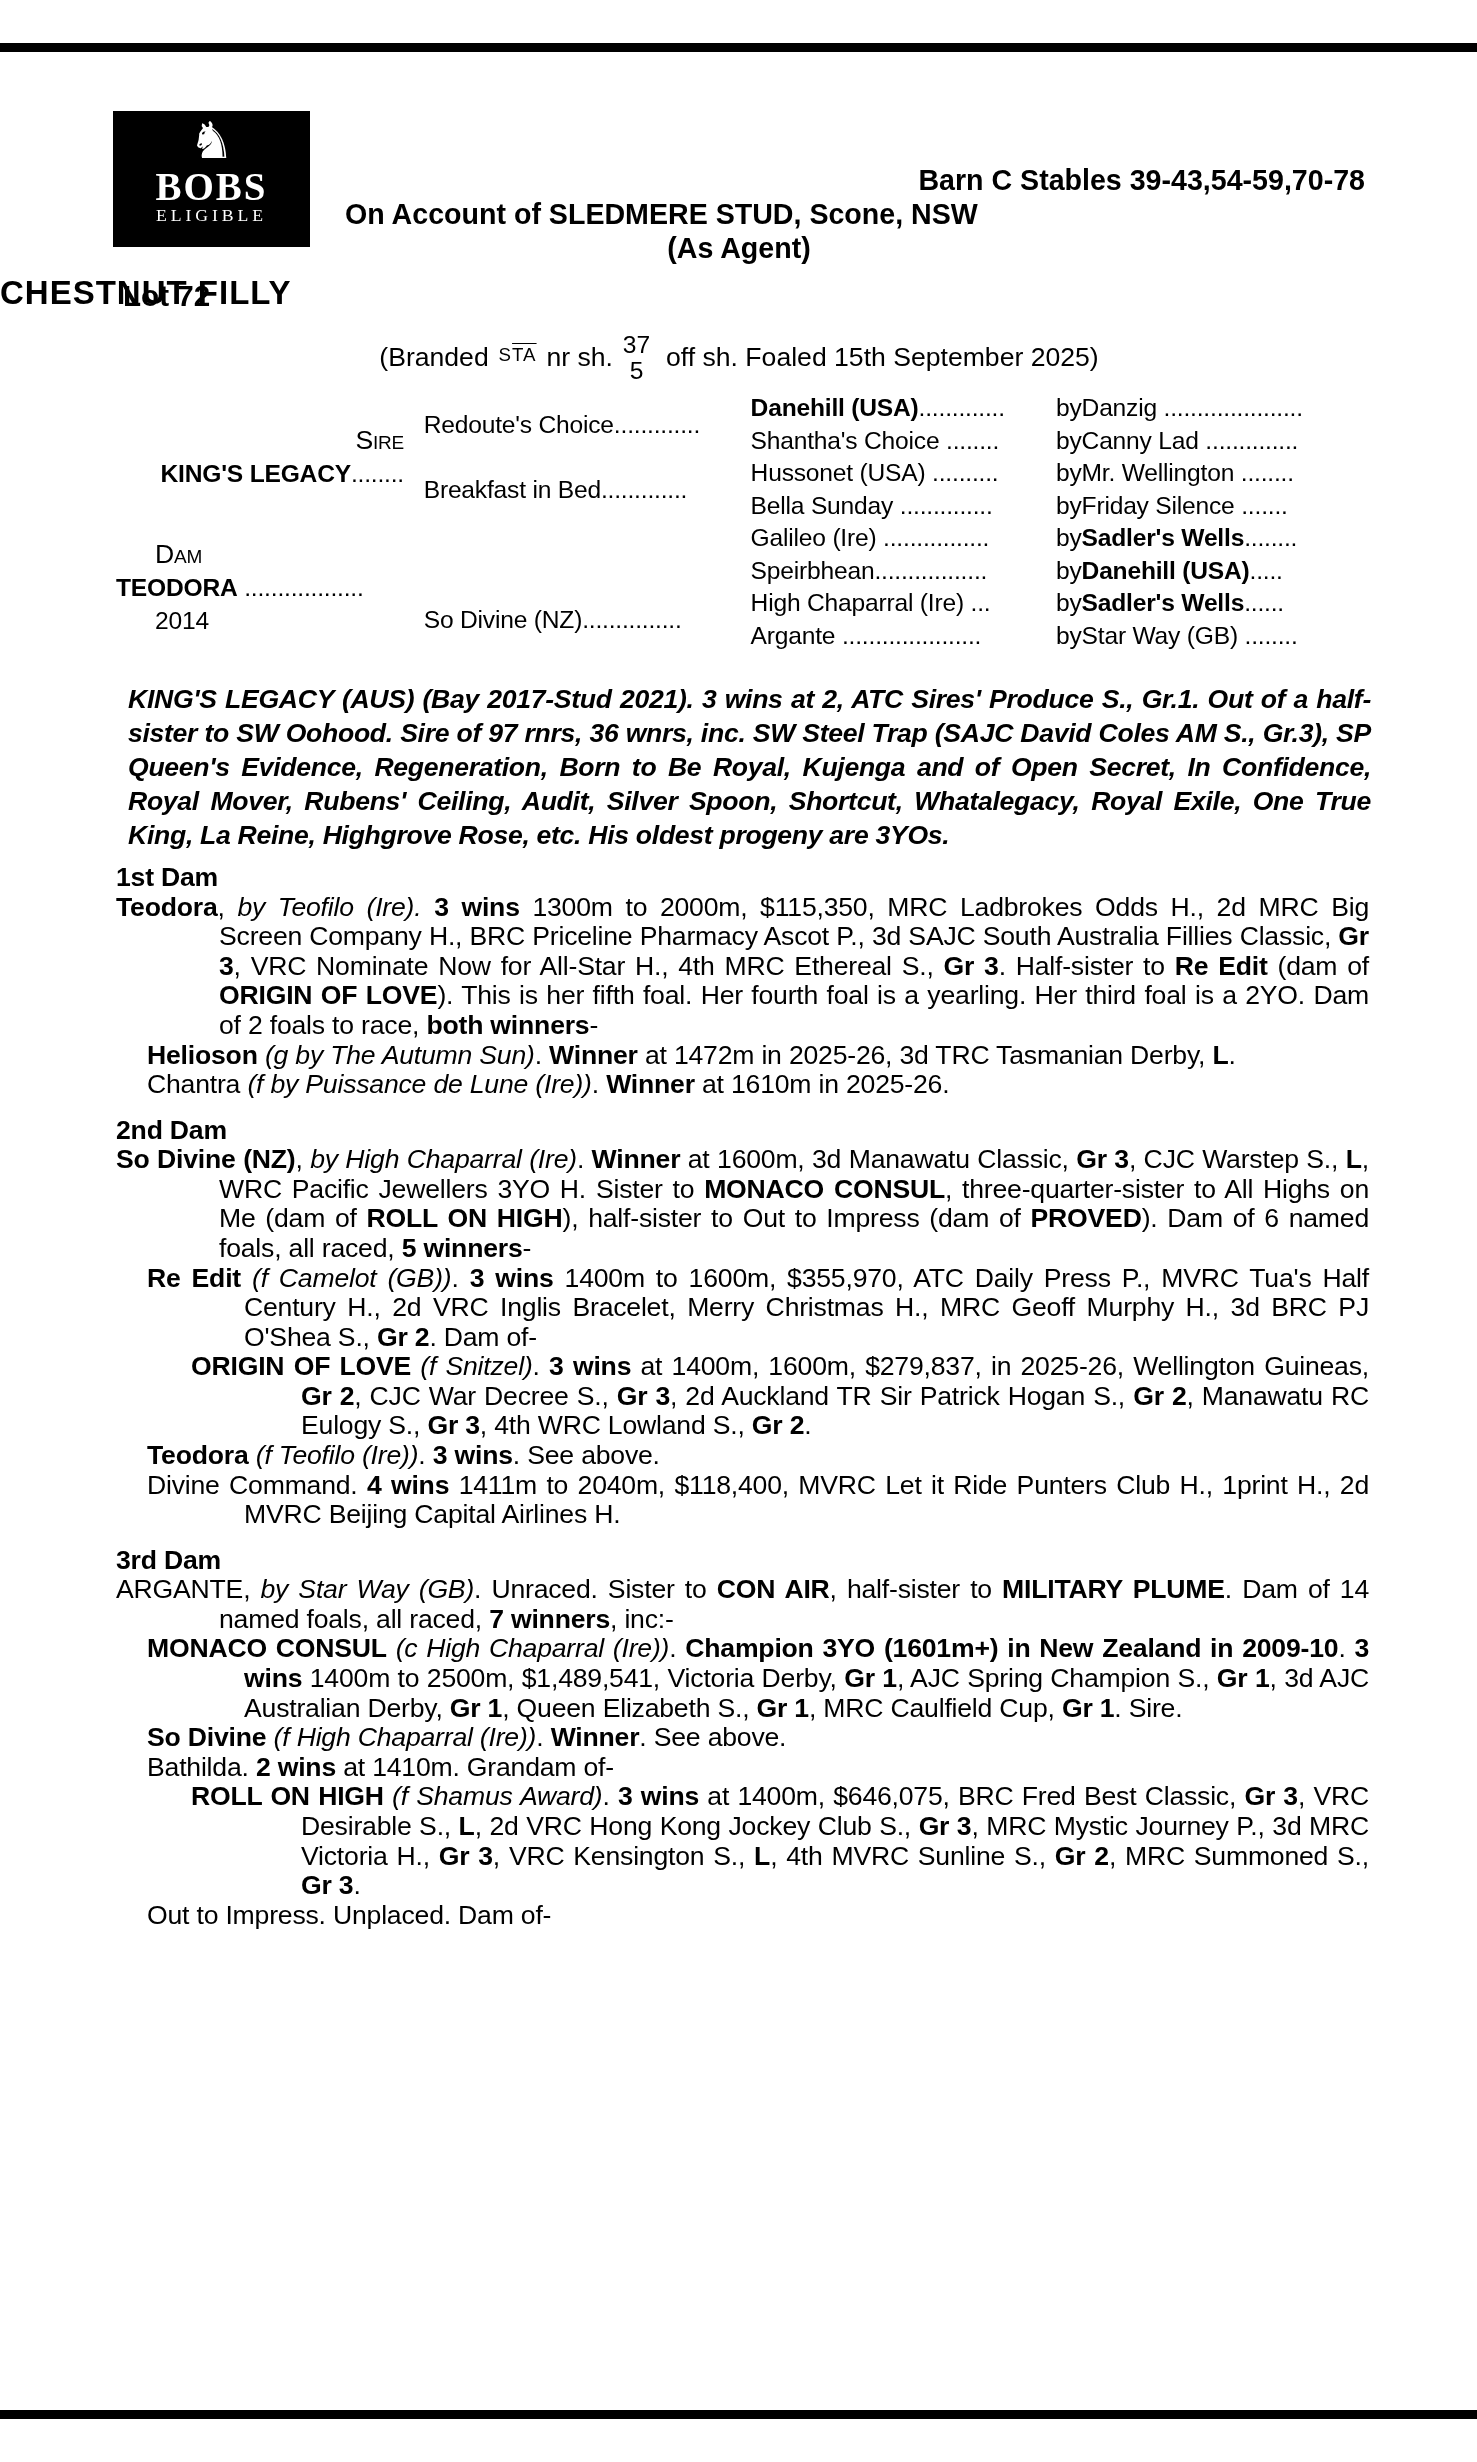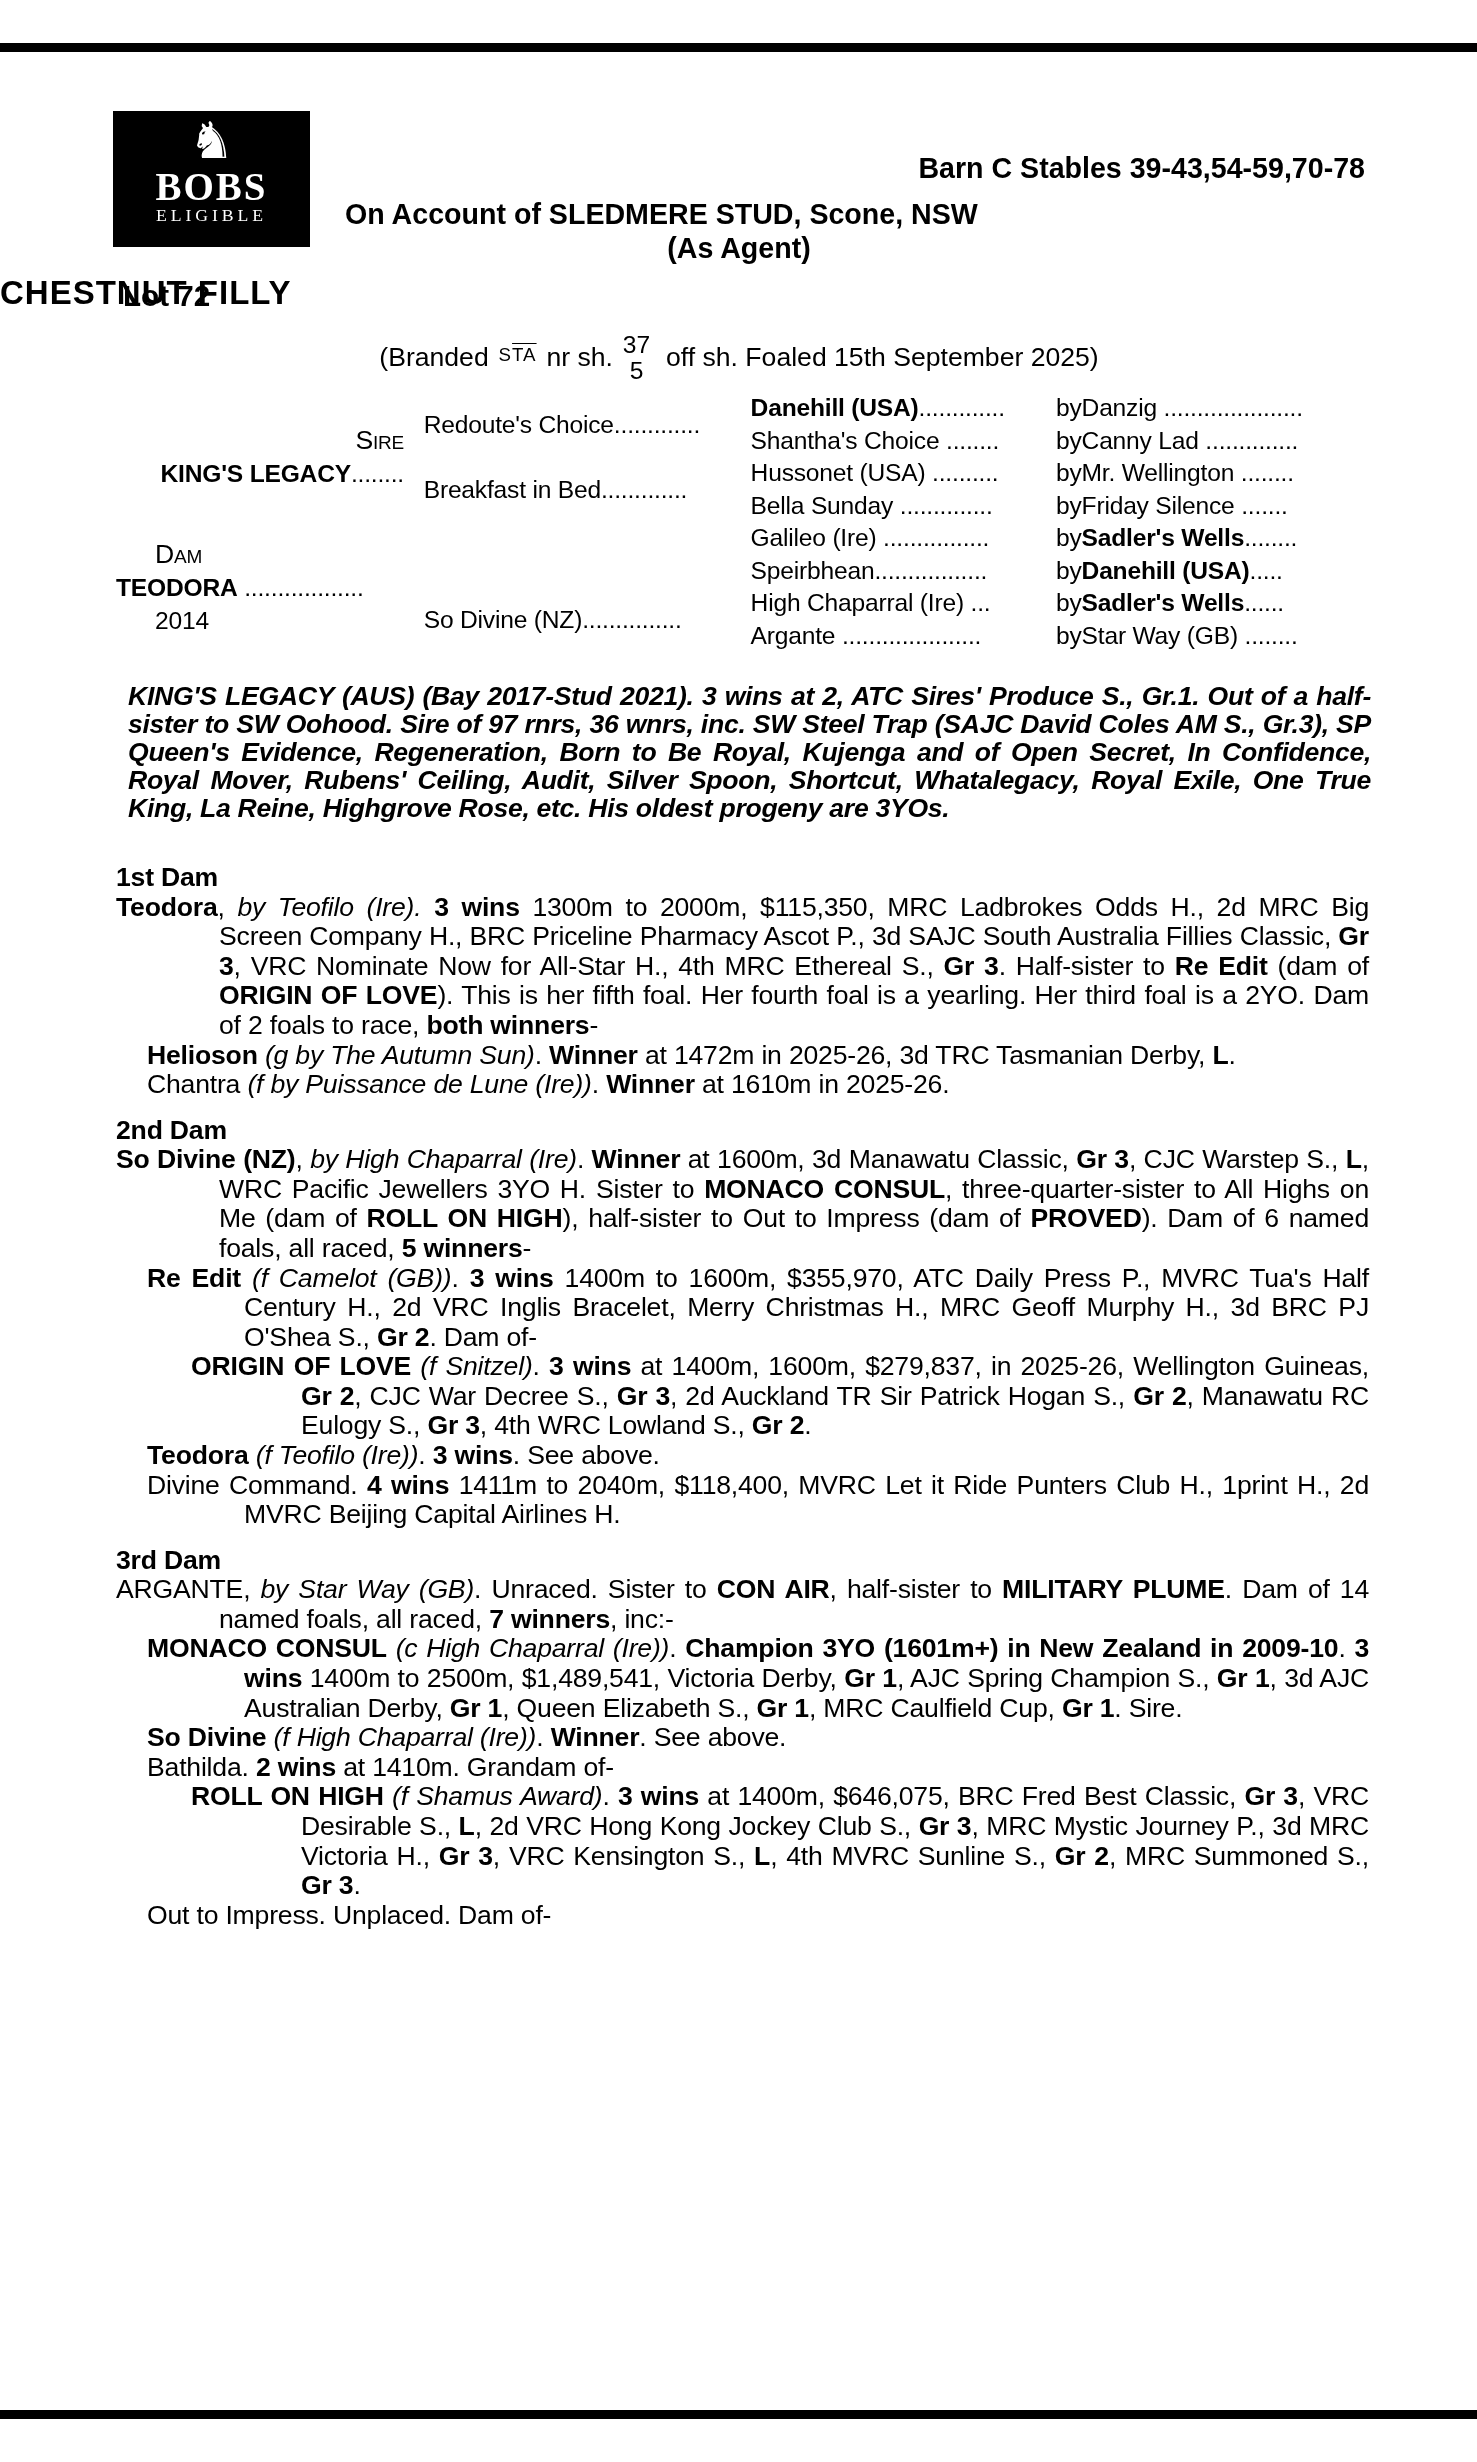--- a/index.html
+++ b/index.html
@@ -11,21 +11,21 @@
 
   
   .logo{position:absolute;left:113px;top:111px;width:197px;height:136px;background:#000;
         color:#fff;text-align:center;font-family:"Liberation Serif",serif;}
   .logo-horse{font-family:"DejaVu Sans",sans-serif;font-size:51px;line-height:55px;color:#fff;margin-top:2px;}
   .logo-bobs{font-size:39px;line-height:37px;letter-spacing:2px;font-weight:bold;}
   .logo-eligible{font-size:17.7px;line-height:21.7px;letter-spacing:3.9px;}
 
   
   .hline{position:absolute;font-weight:bold;font-size:28.6px;line-height:33px;white-space:nowrap;}
-  .barn{top:152px;right:113px;}
+  .barn{top:164px;right:113px;}
   .account{top:198px;left:345px;}
   .agent{top:232px;left:0;right:0;text-align:center;}
 
   .lot-label{position:absolute;top:279px;left:123px;font-weight:bold;font-size:29.6px;}
   .lot-title{position:absolute;top:274px;left:0;right:0;text-align:left;font-weight:bold;
              font-size:33px;letter-spacing:1px;}
 
   .brand-line{position:absolute;top:323px;left:0;right:0;height:69px;display:flex;
               justify-content:center;align-items:center;font-size:26.6px;}
   .brand-line span{white-space:pre;}
@@ -46,21 +46,21 @@
   .w1{grid-row:1;}.w2{grid-row:2;}.w3{grid-row:3;}.w4{grid-row:4;}
   .w5{grid-row:5;}.w6{grid-row:6;}.w7{grid-row:7;}.w8{grid-row:8;}
   .pblock{display:flex;flex-direction:column;justify-content:center;line-height:33px;}
   .role,.pyear{padding-left:39px;}
   .role{font-variant:small-caps;font-size:26.6px;}
   .b{font-weight:bold;}
   .i{font-style:italic;}
 
   
   .blurb{position:absolute;top:682px;left:128px;width:1243px;font-weight:bold;font-style:italic;
-         font-size:26.6px;line-height:28px;text-align:justify;letter-spacing:-0.3px;}
+         font-size:26.6px;line-height:34px;text-align:justify;letter-spacing:-0.3px;}
 
   
   .sections{position:absolute;top:863px;left:116px;width:1253px;font-size:26.6px;
             line-height:29.6px;text-align:justify;letter-spacing:-0.2px;}
   .dam-heading{font-weight:bold;text-align:left;margin-top:15.8px;}
   .sections .dam-heading:first-child{margin-top:0;}
   .para{margin:0;}
   .p0{padding-left:103px;text-indent:-103px;}
   .p1{padding-left:128px;text-indent:-97px;}
   .p2{padding-left:185px;text-indent:-110px;}

